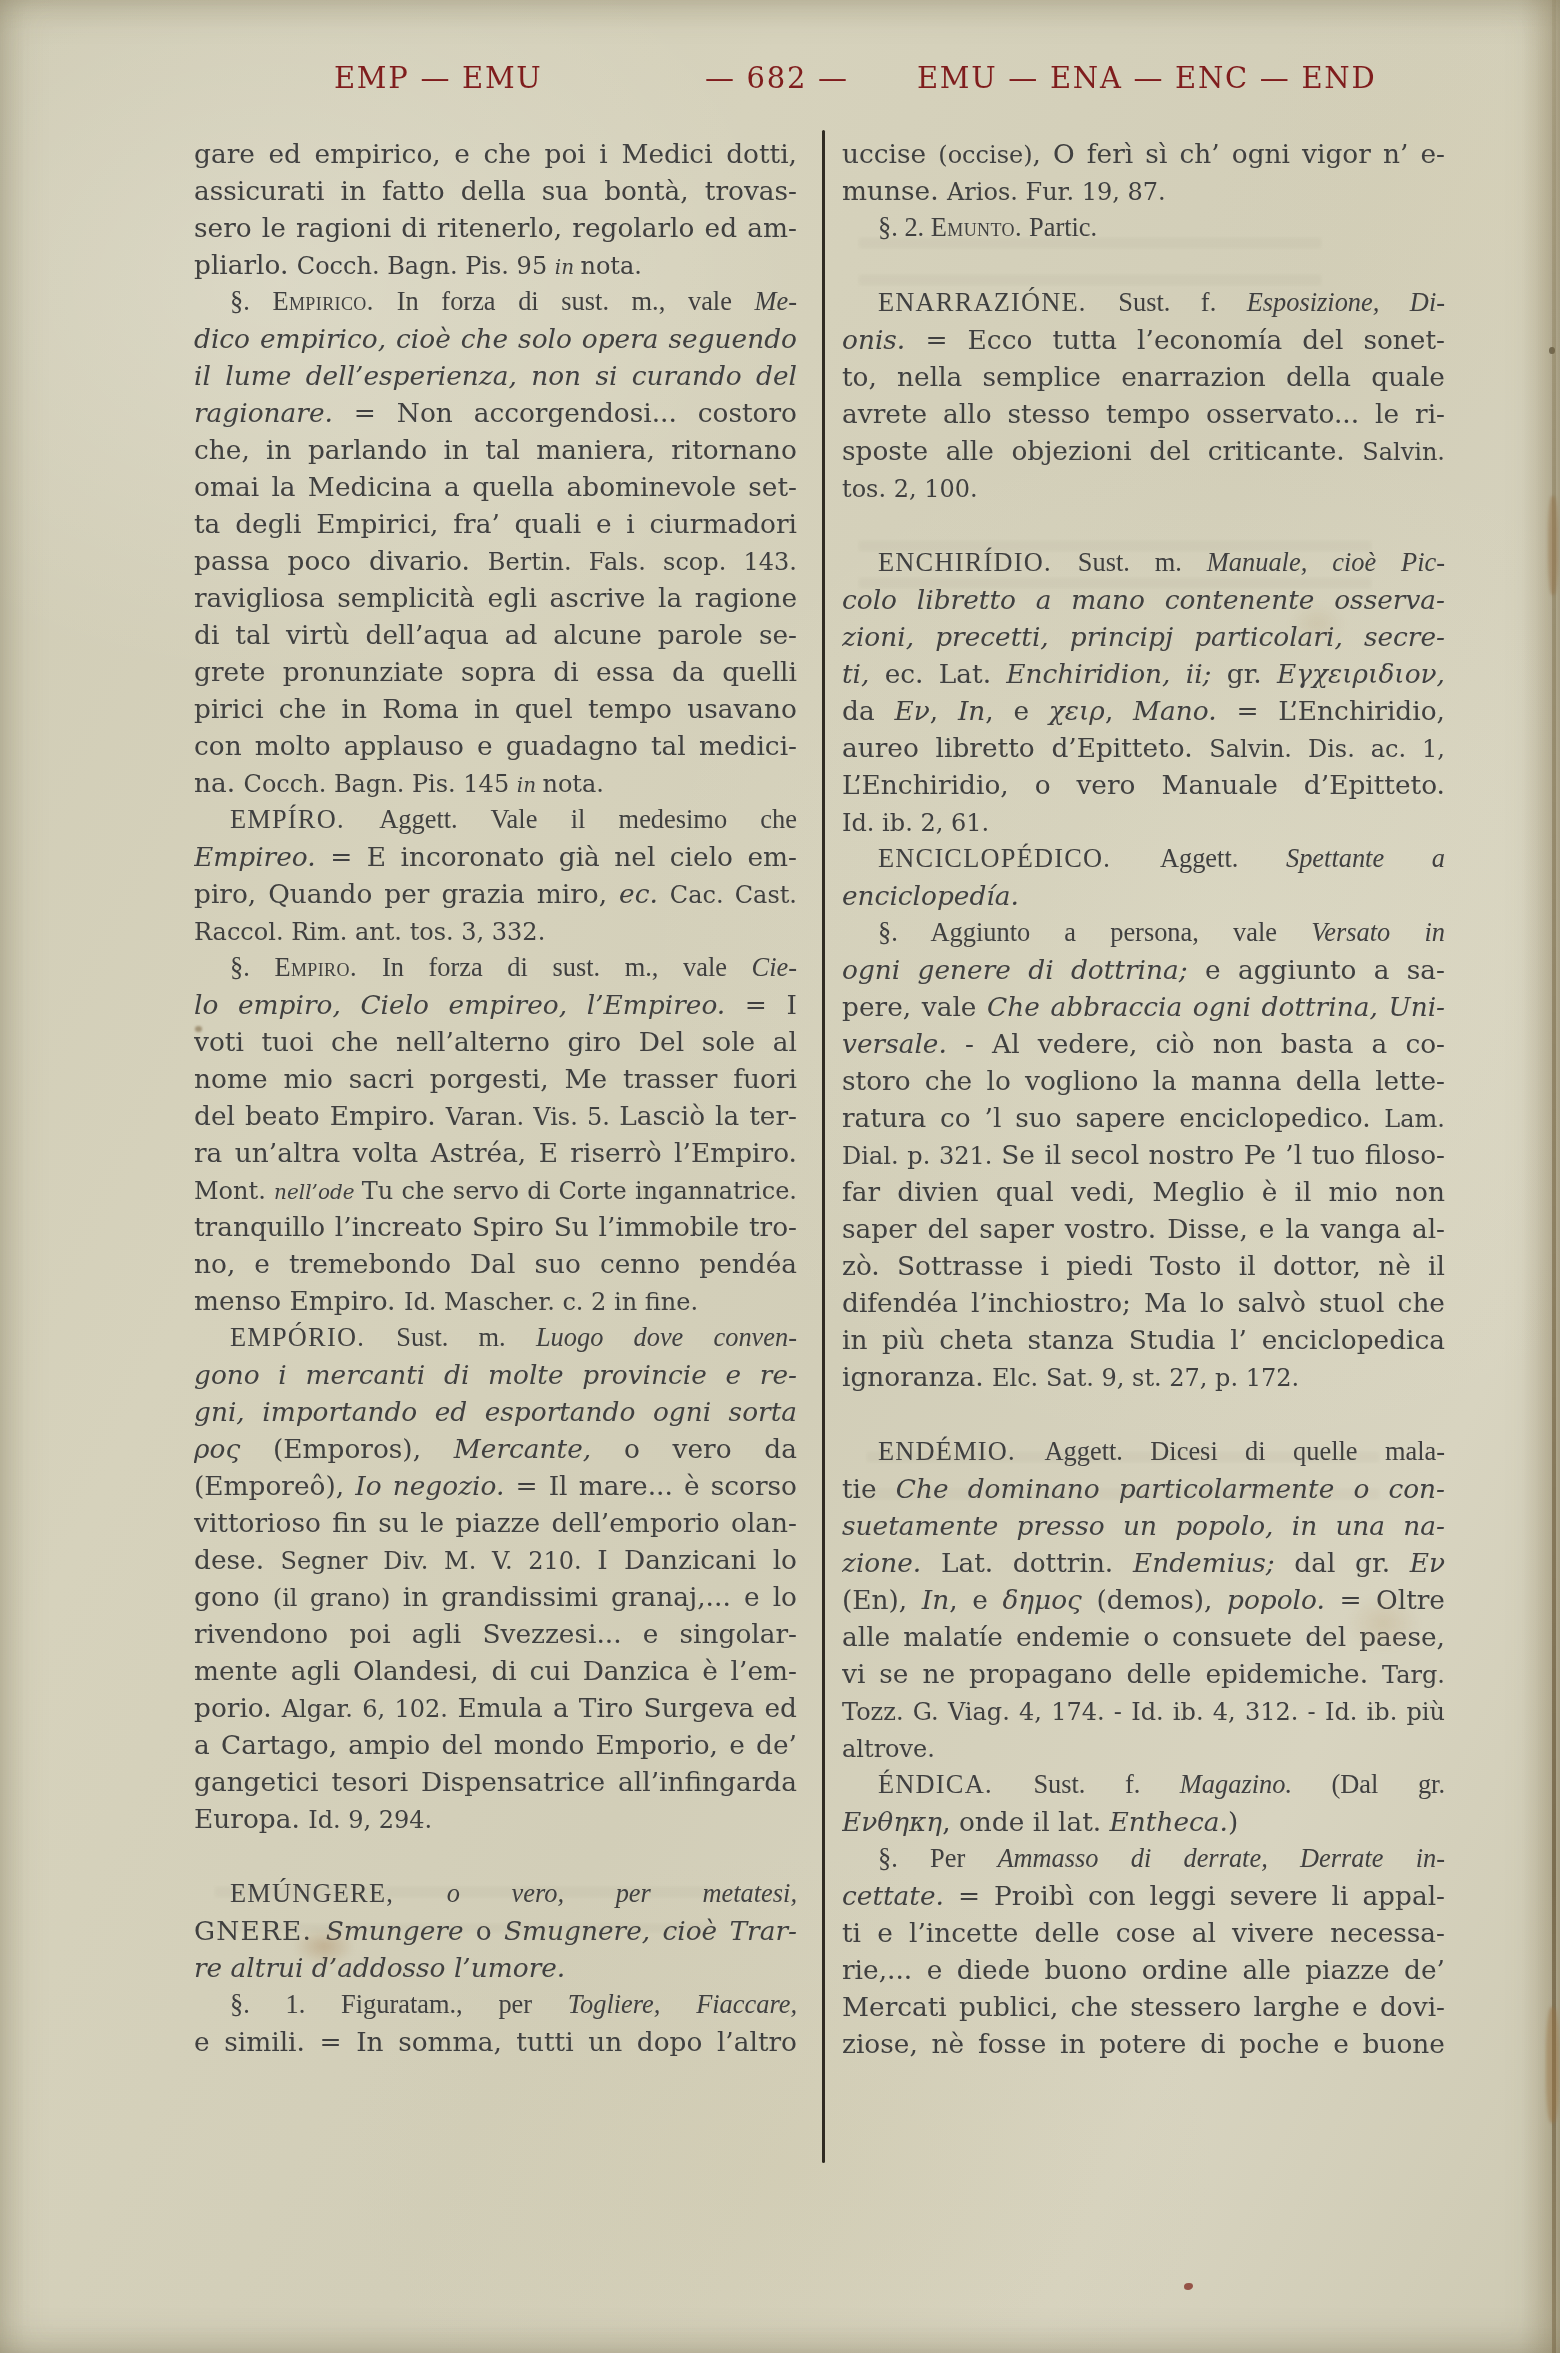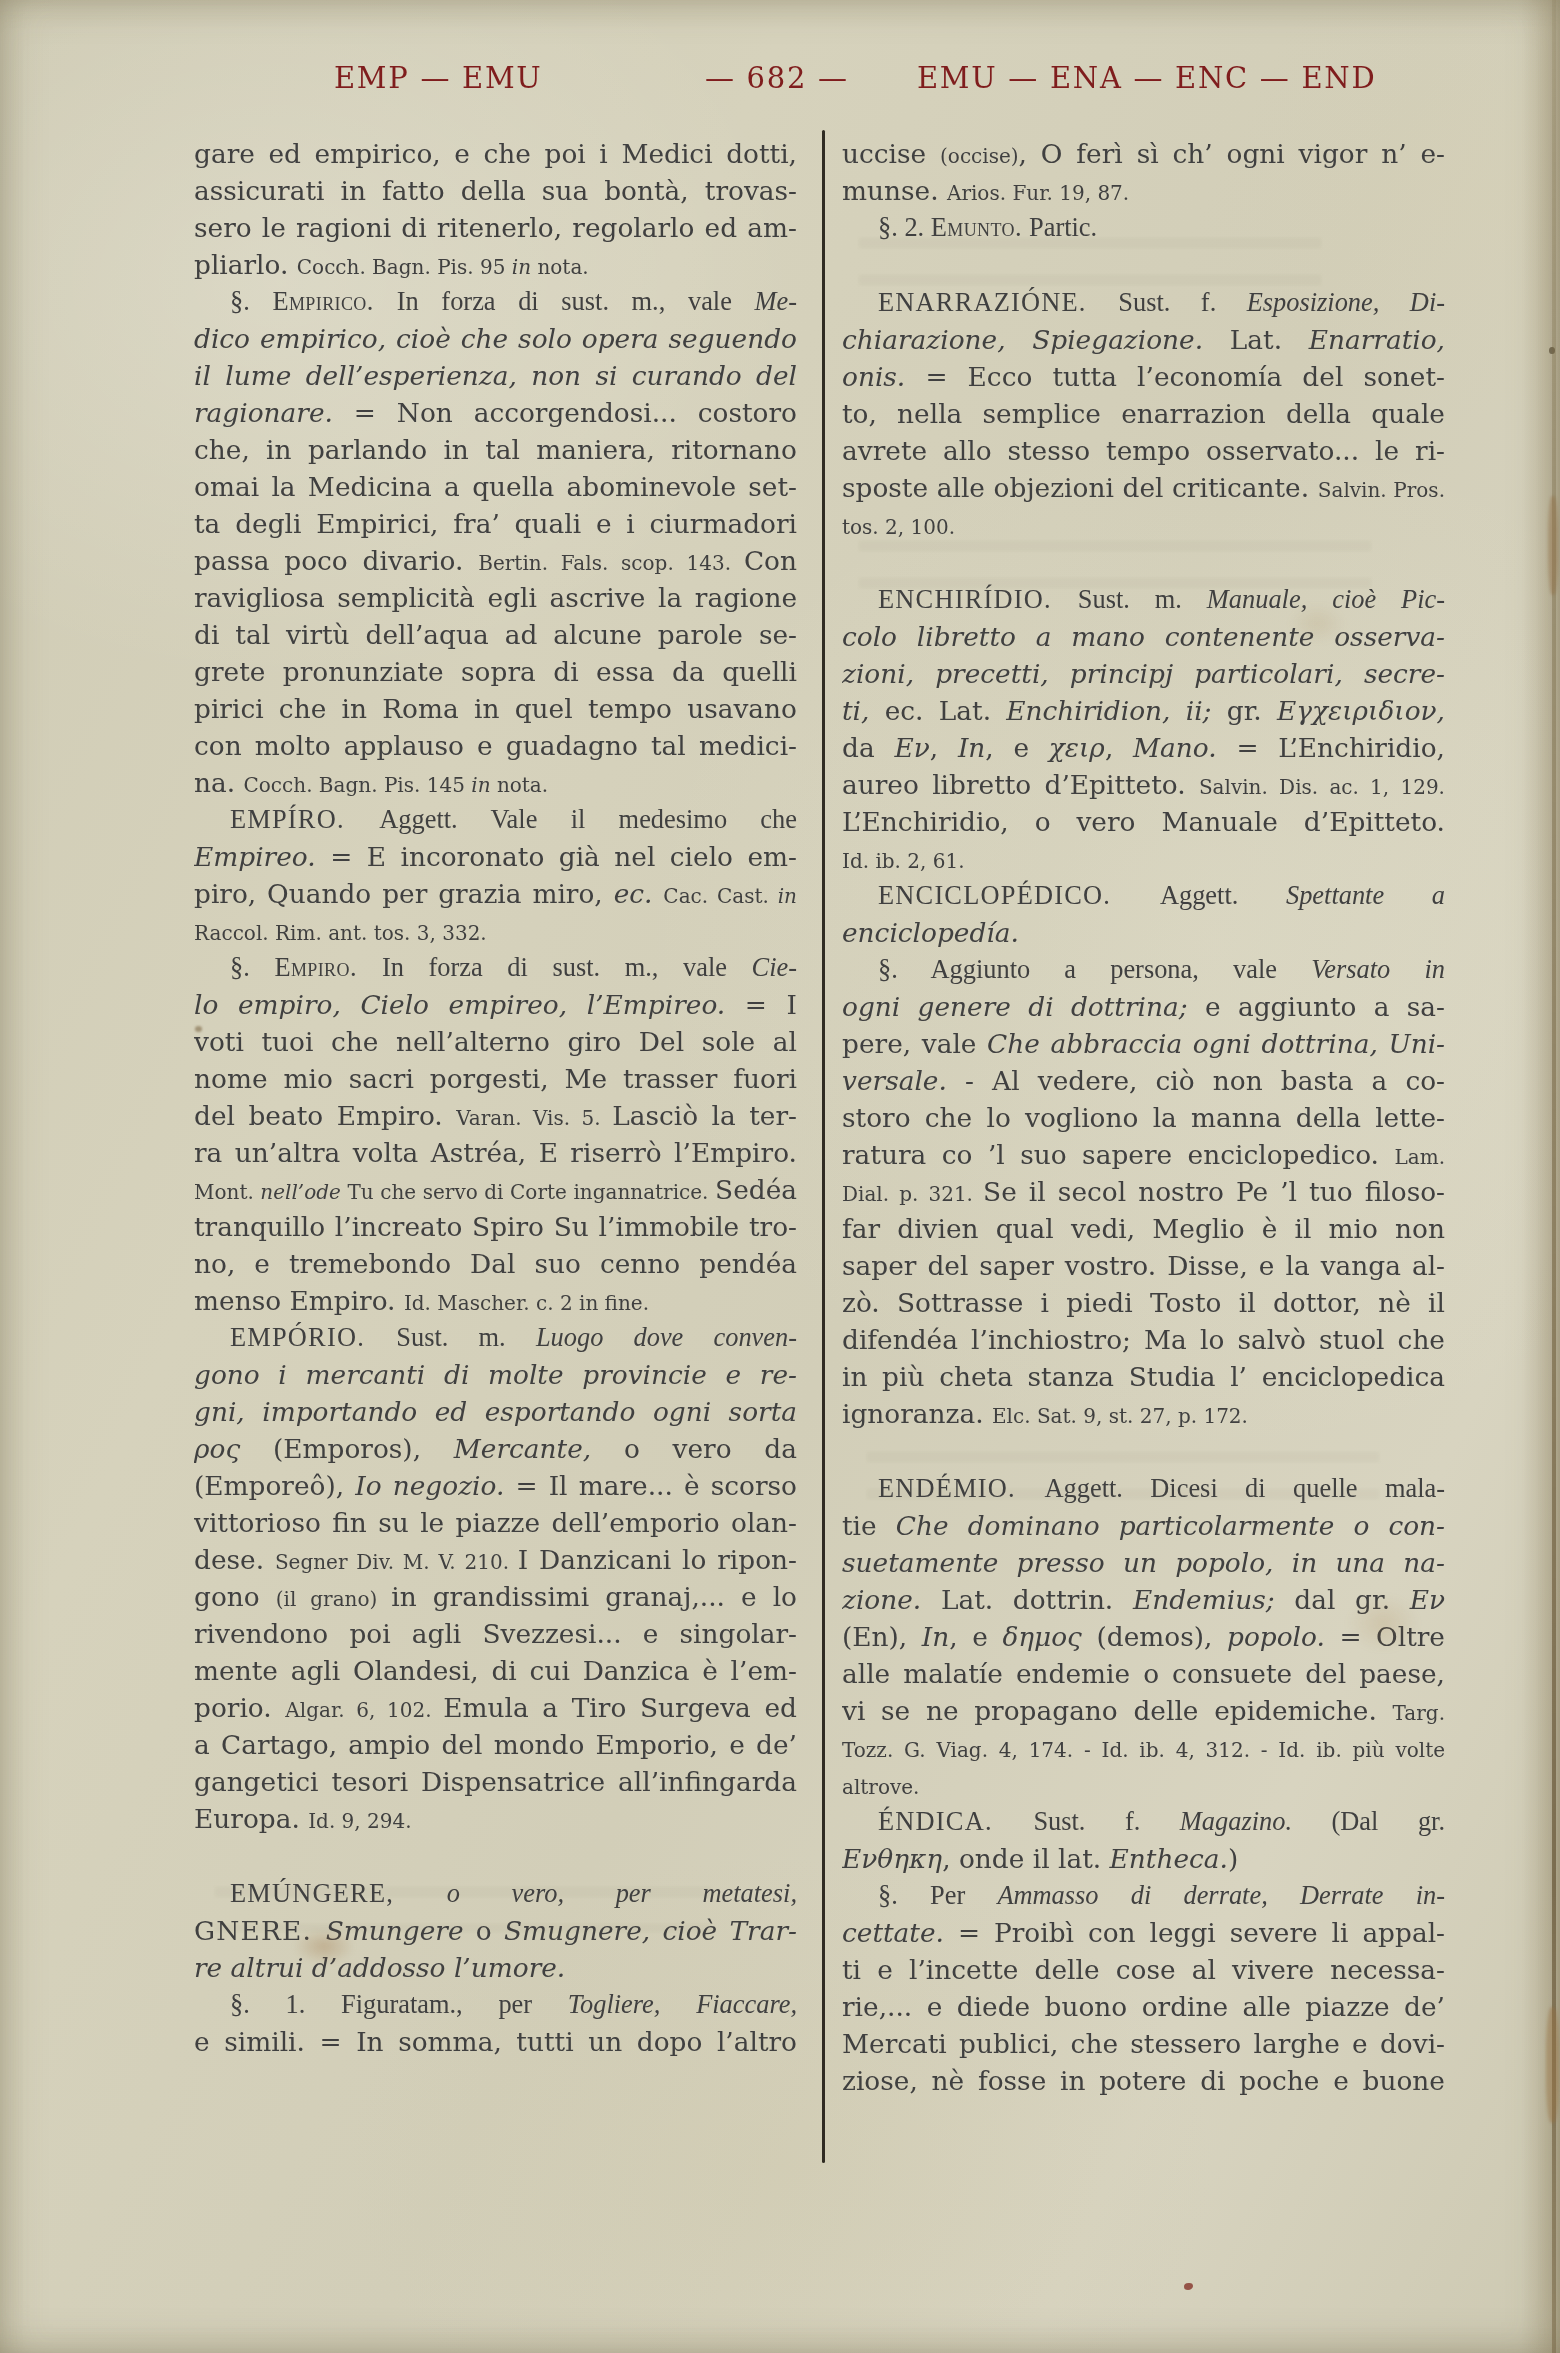--- a/index.html
+++ b/index.html
@@ -32,21 +32,21 @@
   .col-right{left:842px;}
   .line{height:37px;overflow:hidden;text-align:justify;text-align-last:justify;-moz-text-align-last:justify;}
   .line.short{text-align:center;text-align-last:left;-moz-text-align-last:left;}
   .line.ind{text-indent:36px;font-family:Liberation Serif, serif;}
   .line.gap{margin-top:38px;}
   .t-r{}
   .t-i{font-style:italic;}
   .t-g{font-style:italic;}
   .t-h{letter-spacing:1.2px;}
   .t-sc{font-variant:small-caps;letter-spacing:0.4px;}
-  .t-c{font-size:20px;}
+  .t-c{font-size:24px;}
   .t-ci{font-size:20px;font-style:italic;}
   .ghost{position:absolute;filter:blur(1.7px);opacity:.5;
     background:repeating-linear-gradient(180deg, rgba(112,107,82,0.10) 0px, rgba(112,107,82,0.10) 10px, rgba(112,107,82,0) 10px, rgba(112,107,82,0) 37px);}
   .stain{position:absolute;border-radius:50%;pointer-events:none;}
   .stain-a{left:293px;top:1928px;width:62px;height:37px;background:radial-gradient(ellipse, rgba(150,105,55,0.30), rgba(150,105,55,0) 70%);filter:blur(2.5px);}
   .stain-b{left:1346px;top:1594px;width:74px;height:58px;background:radial-gradient(ellipse, rgba(160,120,60,0.16), rgba(160,120,60,0) 70%);filter:blur(3.3px);}
   .stain-c{left:1288px;top:603px;width:58px;height:41px;background:radial-gradient(ellipse, rgba(150,115,60,0.12), rgba(150,115,60,0) 70%);filter:blur(3.3px);}
   .speck-red{position:absolute;left:1184px;top:2283px;width:9px;height:7.4px;border-radius:50% 40% 55% 45%;background:rgba(138,62,52,0.85);}
   .speck-ink{position:absolute;left:195px;top:1026px;width:7.4px;height:5.8px;border-radius:50%;background:rgba(110,85,50,0.5);filter:blur(0.8px);}
   .speck-edge{position:absolute;left:1549px;top:347px;width:5.8px;height:7.4px;border-radius:50%;background:rgba(70,60,40,0.7);}
@@ -125,21 +125,20 @@
     <div class="line"><span class="t-h">GNERE. </span><span class="t-i">Smungere </span><span class="t-r">o </span><span class="t-i">Smugnere, cioè Trar-</span></div>
     <div class="line short"><span class="t-i">re altrui d’addosso l’umore.</span></div>
     <div class="line ind"><span class="t-r">§. 1. Figuratam., per </span><span class="t-i">Togliere, Fiaccare,</span></div>
     <div class="line"><span class="t-r">e simili. = In somma, tutti un dopo l’altro</span></div>
   </div>
 <div class="col col-right">
     <div class="line"><span class="t-r">uccise </span><span class="t-c">(occise)</span><span class="t-r">, O ferì sì ch’ ogni vigor n’ e-</span></div>
     <div class="line short"><span class="t-r">munse. </span><span class="t-c">Arios. Fur. 19, 87.</span></div>
     <div class="line short ind"><span class="t-r">§. 2. </span><span class="t-sc">Emunto. </span><span class="t-r">Partic.</span></div>
     <div class="line ind gap"><span class="t-h">ENARRAZIÓNE. </span><span class="t-r">Sust. f. </span><span class="t-i">Esposizione, Di-</span></div>
-    <div class="line"><span class="t-i">chiarazione, Spiegazione. </span><span class="t-r">Lat. </span><span class="t-i">Enarratio,</span></div>
     <div class="line"><span class="t-i">onis. </span><span class="t-r">= Ecco tutta l’economía del sonet-</span></div>
     <div class="line"><span class="t-r">to, nella semplice enarrazion della quale</span></div>
     <div class="line"><span class="t-r">avrete allo stesso tempo osservato... le ri-</span></div>
     <div class="line"><span class="t-r">sposte alle objezioni del criticante. </span><span class="t-c">Salvin. Pros.</span></div>
     <div class="line short"><span class="t-c">tos. 2, 100.</span></div>
     <div class="line ind gap"><span class="t-h">ENCHIRÍDIO. </span><span class="t-r">Sust. m. </span><span class="t-i">Manuale, cioè Pic-</span></div>
     <div class="line"><span class="t-i">colo libretto a mano contenente osserva-</span></div>
     <div class="line"><span class="t-i">zioni, precetti, principj particolari, secre-</span></div>
     <div class="line"><span class="t-i">ti, </span><span class="t-r">ec. Lat. </span><span class="t-i">Enchiridion, ii; </span><span class="t-r">gr. </span><span class="t-g">Εγχειριδιον,</span></div>
     <div class="line"><span class="t-r">da </span><span class="t-g">Εν</span><span class="t-r">, </span><span class="t-i">In</span><span class="t-r">, e </span><span class="t-g">χειρ</span><span class="t-r">, </span><span class="t-i">Mano. </span><span class="t-r">= L’Enchiridio,</span></div>

